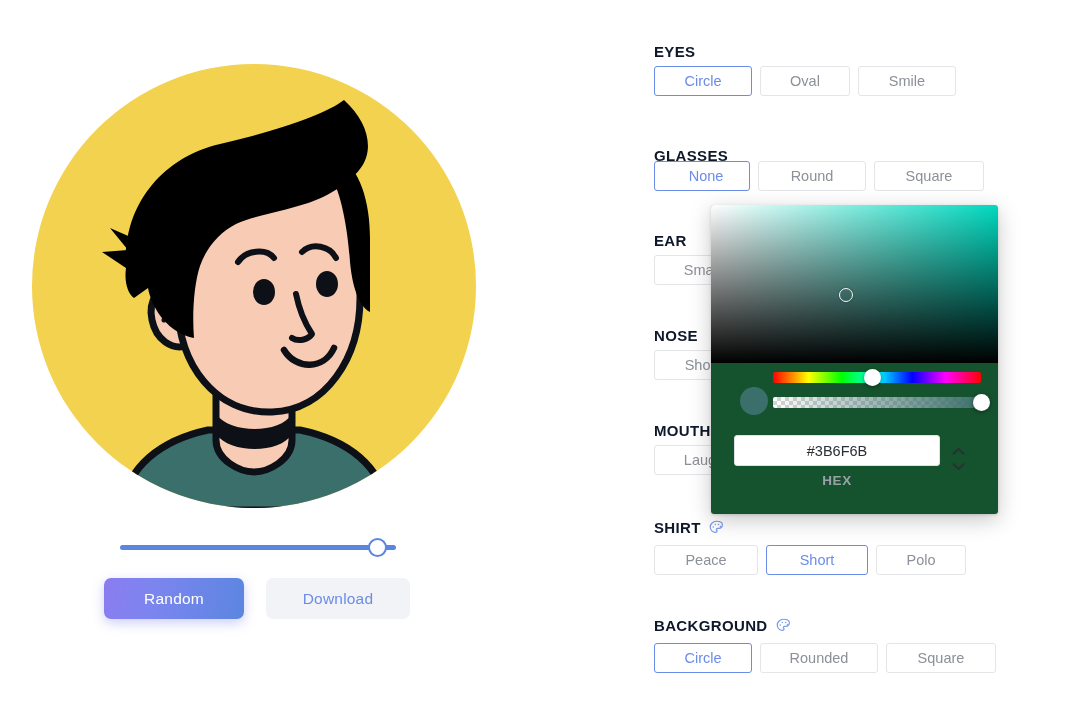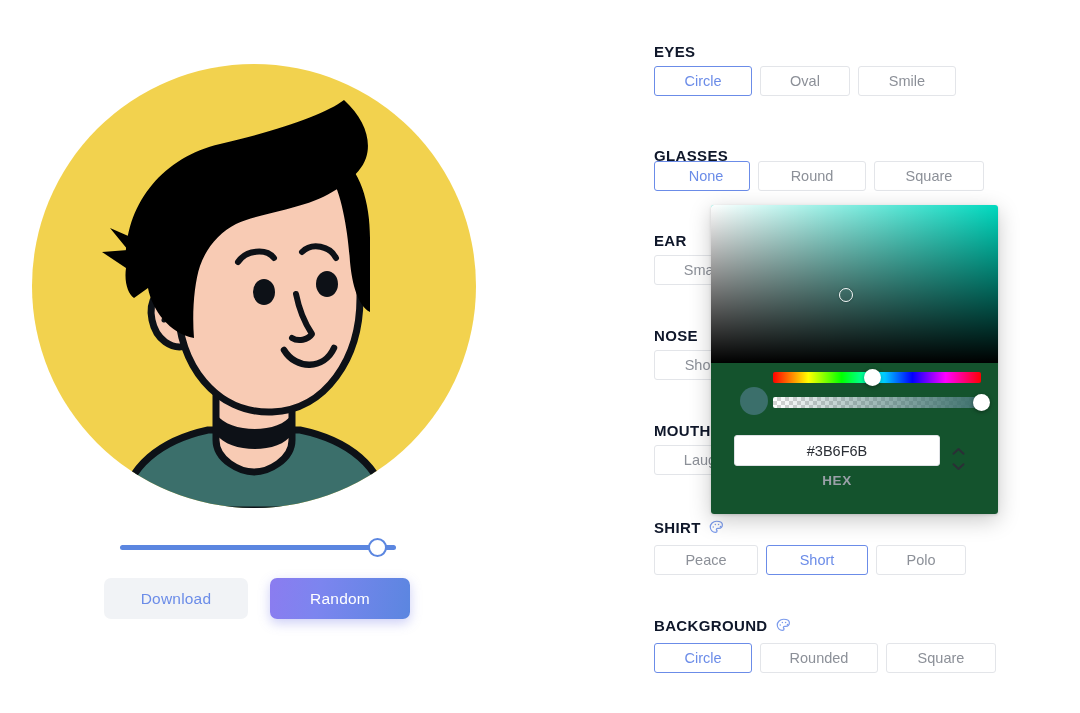--- a/index.html
+++ b/index.html
@@ -208,22 +208,22 @@
         </g>
       </svg>
     </div>
 
     <div id="size-slider-row">
       <div id="size-slider-track" style="background: rgb(91, 134, 224);"></div>
       <div id="size-slider-thumb" style="border-color: rgb(91, 134, 224); left: 248.2px;"></div>
     </div>
 
     <div id="action-row">
+      <button class="action-btn" id="random-button">Random</button>
       <button class="action-btn" id="download-button">Download</button>
-      <button class="action-btn" id="random-button">Random</button>
     </div>
   </div>
 
   <div id="options-pane">
       <div class="group-head group-head-abs" style="top: 41px;">
         <span class="group-title">EYES</span>
       </div>
       <div class="btn-row group-head-abs" style="top: 66px;">
         <button class="opt-btn selected" style="width: 98px;">Circle</button>
         <button class="opt-btn" style="width: 90px;">Oval</button>

